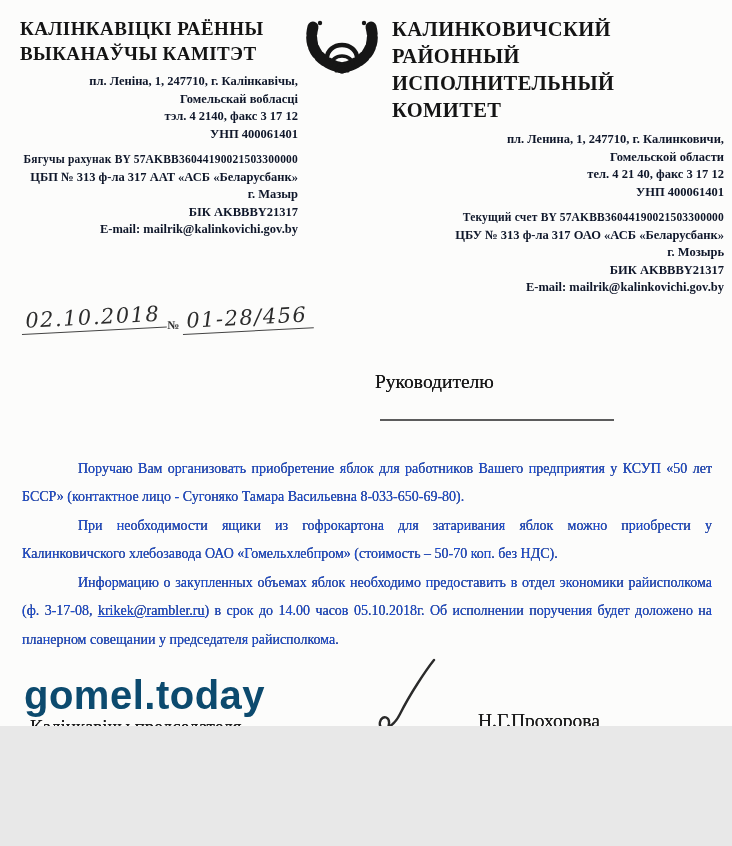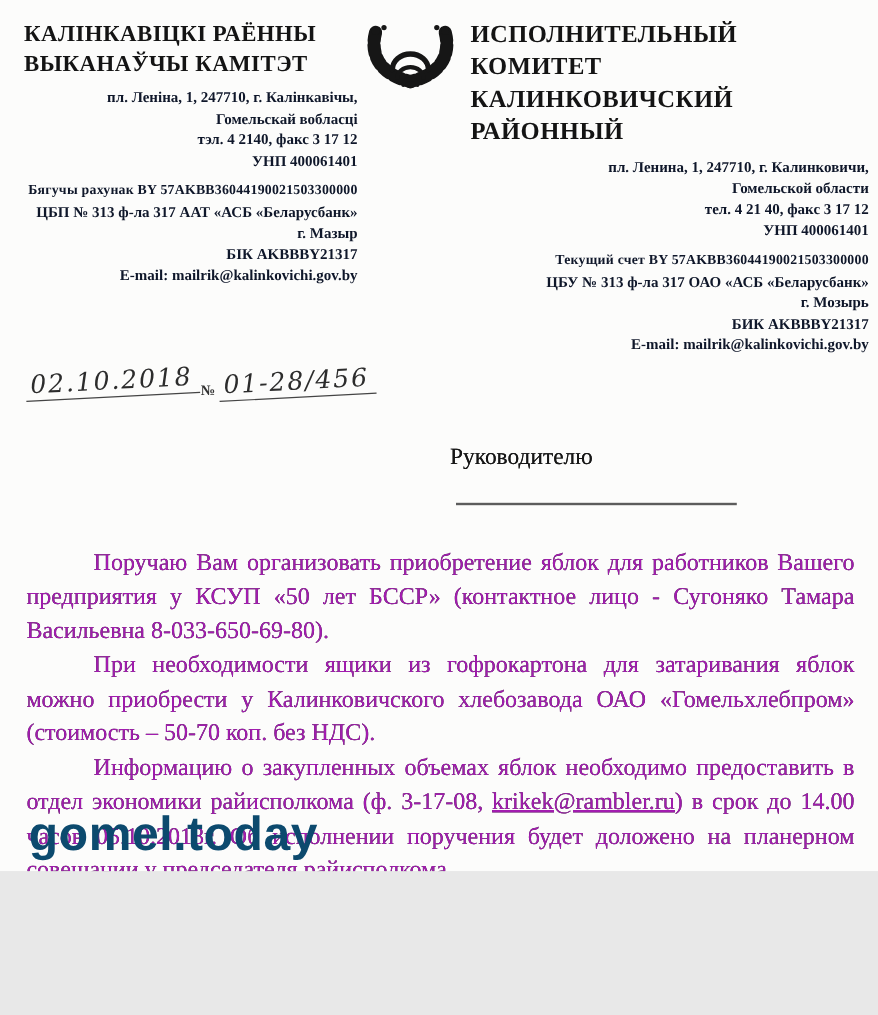--- a/index.html
+++ b/index.html
@@ -48,23 +48,23 @@
   }
   .blank { display:inline-block; border-bottom:1.4px solid #3c3c3c; height:15px; }
   .blank.b1 { width:92px; margin:0 14px 0 12px; }
   .blank.b2 { width:150px; margin-left:10px; }
   
   .addressee { margin:36px 0 0 375px; font-size:19.5px; color:#161616; text-shadow:0 0 .4px #222; }
   .addressee-line { width:234px; border-top:2px solid #5c5c5c; margin:26px 0 0 380px; }
   
   .body-text { margin:34px 20px 0 22px; }
   .body-text p {
-    font-size:20px; line-height:28.5px;
+    font-size:14px; line-height:28.5px;
     text-align:justify; text-indent:56px;
-    color:#a21caf; text-shadow:0 0 .45px #222;
+    color:#1d4ed8; text-shadow:0 0 .45px #222;
   }
   .email-underlined { text-decoration:underline; }
   
   .sig-block { position:relative; margin-top:16px; height:130px; }
   .sig-position { position:absolute; left:30px; top:46px; font-size:19px; text-shadow:0 0 .4px #222; }
   .sig-name { position:absolute; left:478px; top:40px; font-size:19.5px; text-shadow:0 0 .4px #222; }
   .sig-scribble { position:absolute; left:330px; top:-14px; }
   
   .watermark {
     position:absolute; left:24px; bottom:8px;
@@ -107,22 +107,22 @@
         </g>
         <circle cx="9" cy="6" r="3.2" fill="#161616"></circle>
         <circle cx="67" cy="6" r="3.2" fill="#161616"></circle>
         <circle cx="16" cy="3" r="2.2" fill="#161616"></circle>
         <circle cx="60" cy="3" r="2.2" fill="#161616"></circle>
       </svg>
     </div>
 
     <div class="lh-col lh-right">
       <div class="org-block">
+        <div class="org-name">КАЛИНКОВИЧСКИЙ РАЙОННЫЙ</div>
         <div class="org-name">ИСПОЛНИТЕЛЬНЫЙ КОМИТЕТ</div>
-        <div class="org-name">КАЛИНКОВИЧСКИЙ РАЙОННЫЙ</div>
       </div>
       <div class="addr-line">пл. Ленина, 1,   247710,  г. Калинковичи,</div>
       <div class="addr-line">Гомельской области</div>
       <div class="addr-line">тел. 4 21 40, факс 3 17 12</div>
       <div class="addr-line">УНП 400061401</div>
       <div class="addr-line gap-top long">Текущий счет  BY 57AKBB36044190021503300000</div>
       <div class="addr-line">ЦБУ № 313 ф-ла 317 ОАО «АСБ «Беларусбанк»</div>
       <div class="addr-line">г. Мозырь</div>
       <div class="addr-line">БИК  AKBBBY21317</div>
       <div class="addr-line">E-mail: mailrik@kalinkovichi.gov.by</div>

